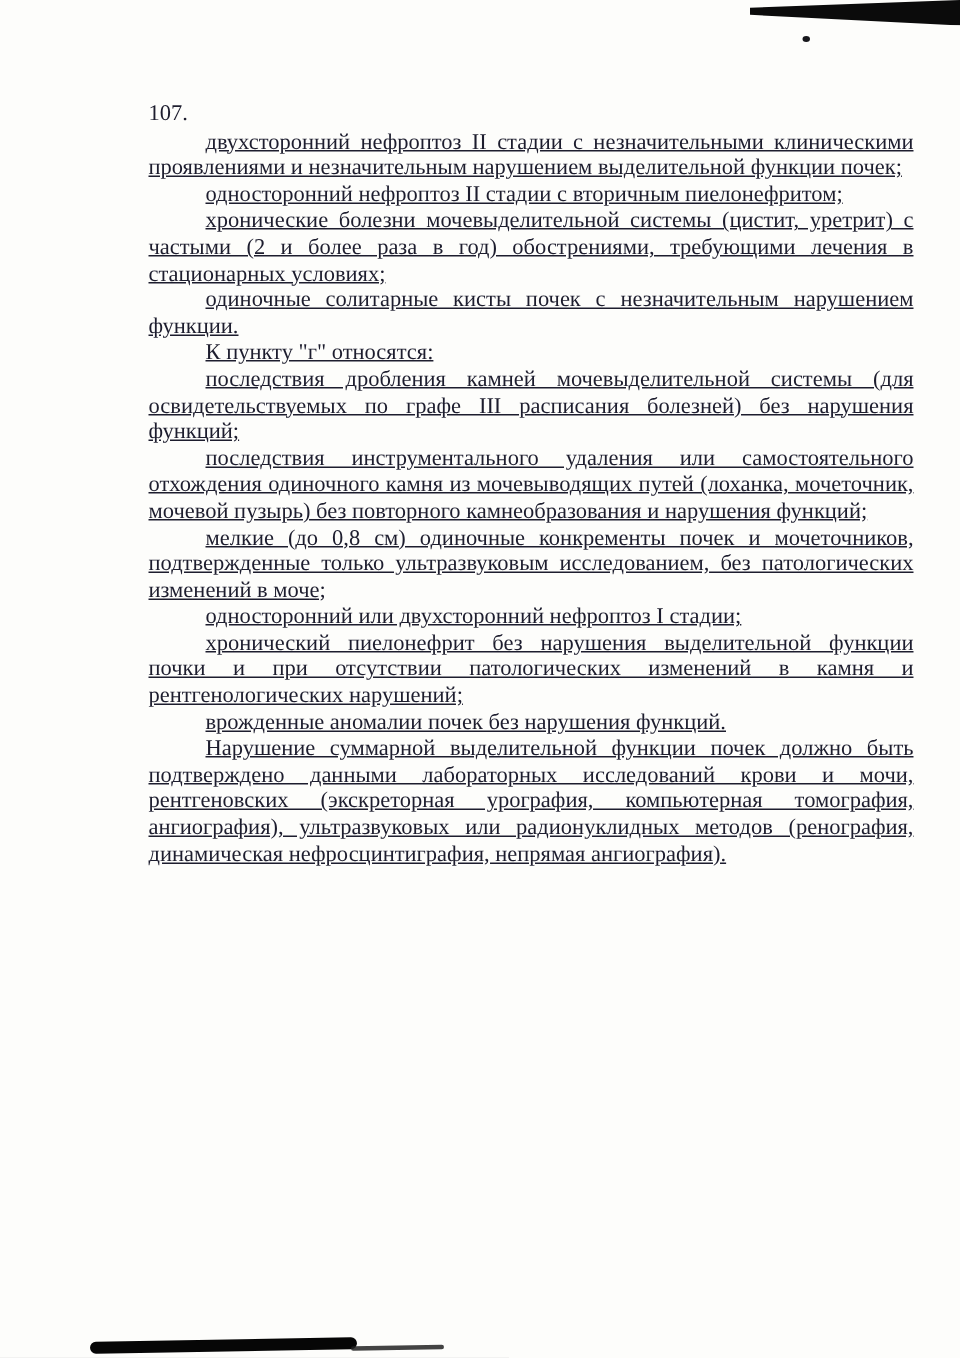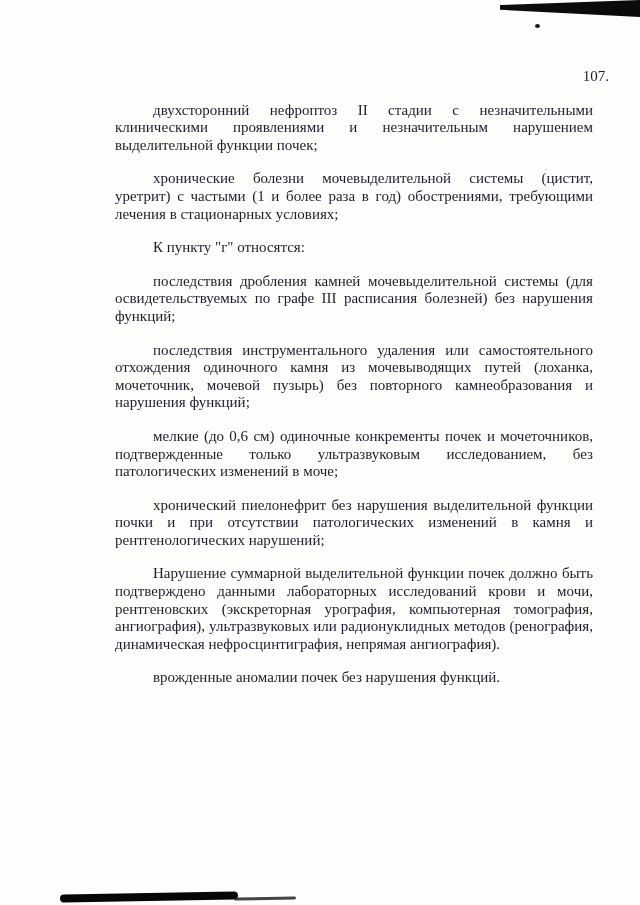--- a/index.html
+++ b/index.html
@@ -18,27 +18,28 @@
   }
   .text-block {
     position: absolute;
     left: 99px;
     top: 68px;
     width: 510px;
     font-size: 15px;
     line-height: 17.6px;
   }
   .page-number {
-    text-align: right;
+    text-align: left;
     margin-bottom: 1px;
   }
   .text-block p {
-    margin: 16px;
+    margin: 0;
     text-indent: 38px;
     text-align: justify;
+    text-decoration: underline;
   }
   
   .artifact-top-right {
     position: absolute;
     left: 500px;
     top: 0;
     width: 140px;
     height: 17px;
     background: #0b0b0b;
     clip-path: polygon(0% 30%, 100% 0%, 100% 100%, 0% 58%);
@@ -80,23 +81,26 @@
 <div class="page">
 
   <div class="artifact-top-right"></div>
   <div class="artifact-dot"></div>
   <div class="artifact-bottom-left"></div>
   <div class="artifact-bottom-tail"></div>
 
   <div class="text-block">
     <div class="page-number">107.</div>
     <p>двухсторонний нефроптоз II стадии с незначительными клиническими проявлениями и незначительным нарушением выделительной функции почек;</p>
-    <p>хронические болезни мочевыделительной системы (цистит, уретрит) с частыми (1 и более раза в год) обострениями, требующими лечения в стационарных условиях;</p>
+    <p>односторонний нефроптоз II стадии с вторичным пиелонефритом;</p>
+    <p>хронические болезни мочевыделительной системы (цистит, уретрит) с частыми (2 и более раза в год) обострениями, требующими лечения в стационарных условиях;</p>
+    <p>одиночные солитарные кисты почек с незначительным нарушением функции.</p>
     <p>К пункту "г" относятся:</p>
     <p>последствия дробления камней мочевыделительной системы (для освидетельствуемых по графе III расписания болезней) без нарушения функций;</p>
     <p>последствия инструментального удаления или самостоятельного отхождения одиночного камня из мочевыводящих путей (лоханка, мочеточник, мочевой пузырь) без повторного камнеобразования и нарушения функций;</p>
-    <p>мелкие (до 0,6 см) одиночные конкременты почек и мочеточников, подтвержденные только ультразвуковым исследованием, без патологических изменений в моче;</p>
+    <p>мелкие (до 0,8 см) одиночные конкременты почек и мочеточников, подтвержденные только ультразвуковым исследованием, без патологических изменений в моче;</p>
+    <p>односторонний или двухсторонний нефроптоз I стадии;</p>
     <p>хронический пиелонефрит без нарушения выделительной функции почки и при отсутствии патологических изменений в камня и рентгенологических нарушений;</p>
+    <p>врожденные аномалии почек без нарушения функций.</p>
     <p>Нарушение суммарной выделительной функции почек должно быть подтверждено данными лабораторных исследований крови и мочи, рентгеновских (экскреторная урография, компьютерная томография, ангиография), ультразвуковых или радионуклидных методов (ренография, динамическая нефросцинтиграфия, непрямая ангиография).</p>
-    <p>врожденные аномалии почек без нарушения функций.</p>
   </div>
 
 </div>
 
 </body></html>

